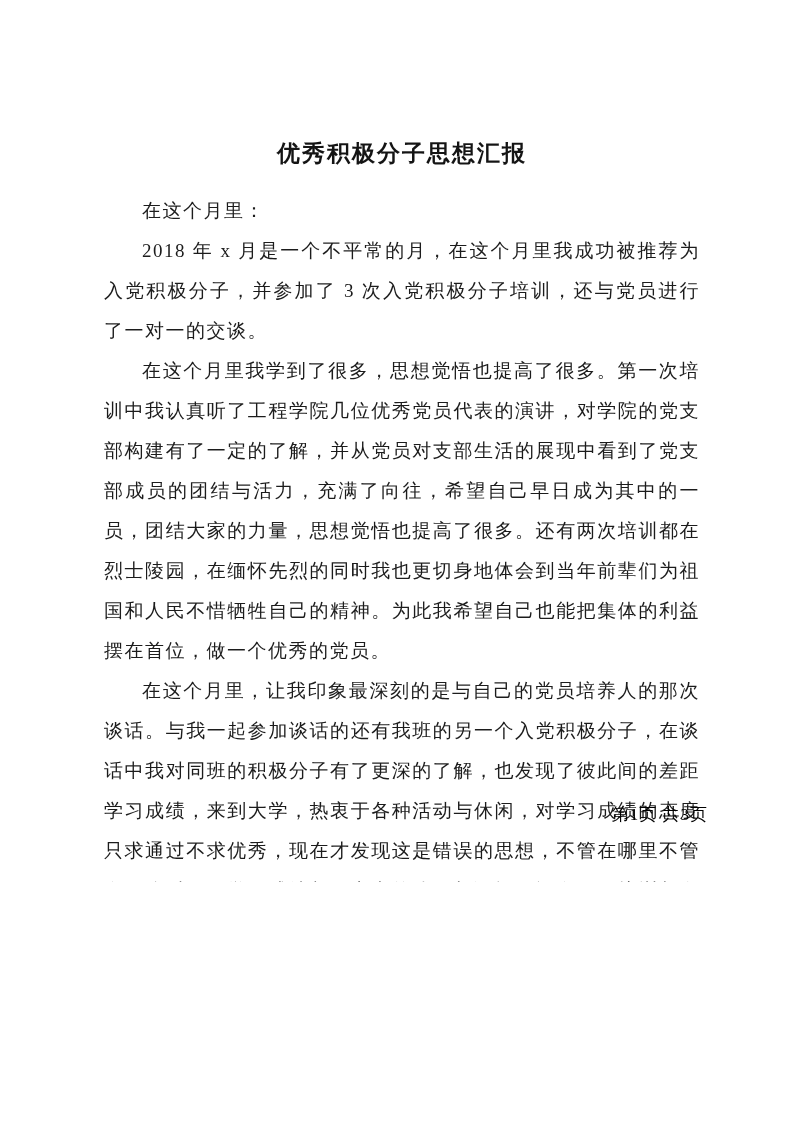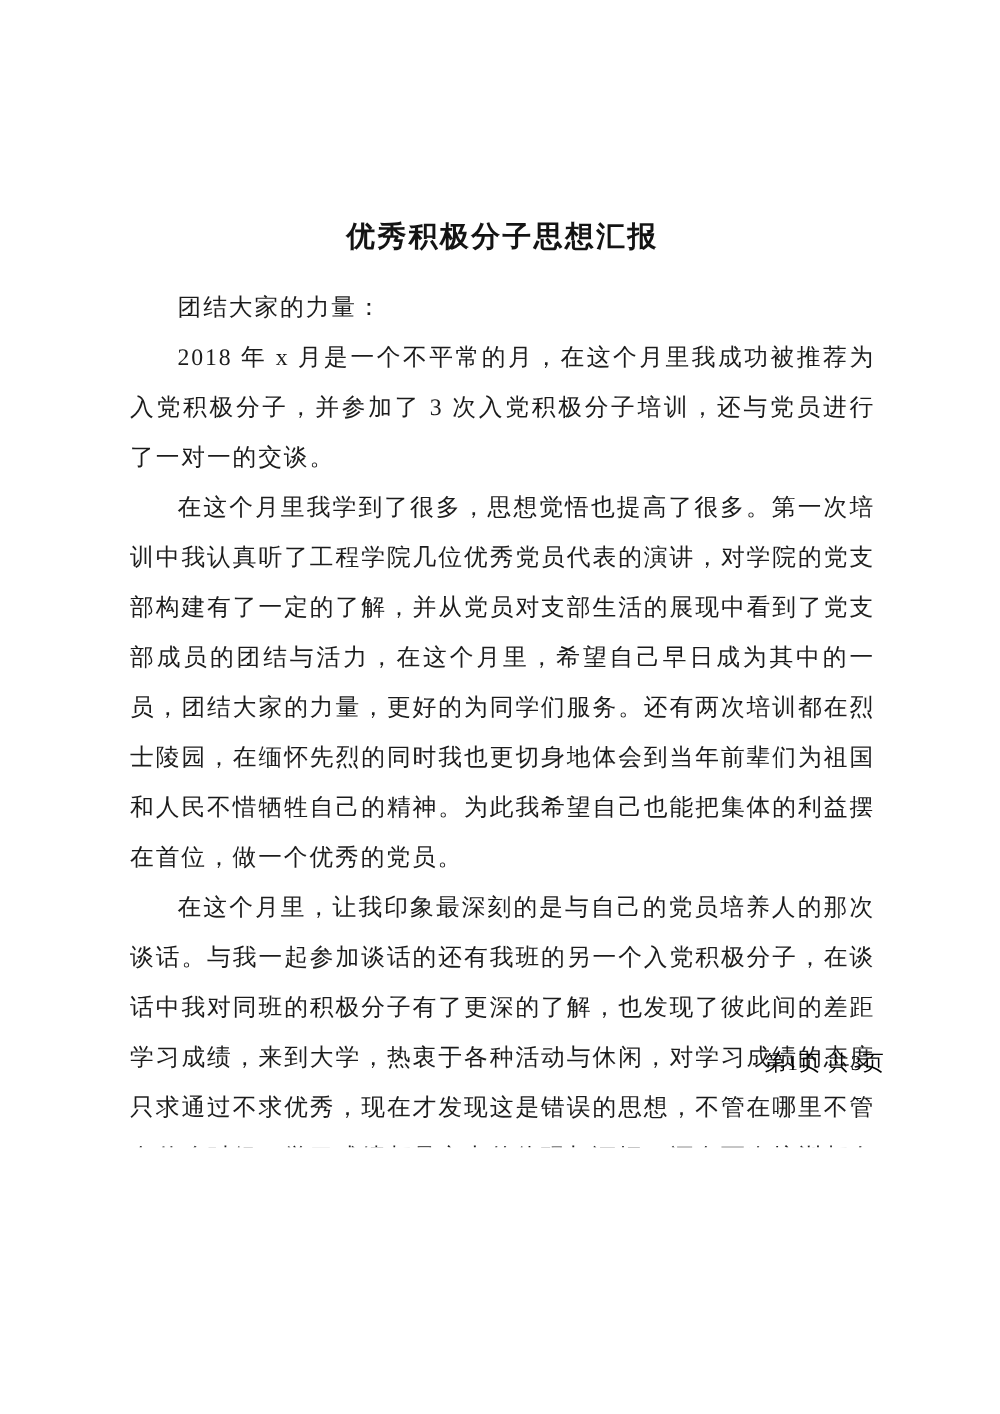--- a/index.html
+++ b/index.html
@@ -8,21 +8,20 @@
     background: #ffffff;
   }
   .page {
     position: relative;
     width: 800px;
     height: 882px;
     background: #ffffff;
     overflow: hidden;
     font-family: "Liberation Serif", "DejaVu Serif", serif;
     color: #1c1c1c;
-    margin-top: 36px;
   }
   .content {
     position: absolute;
     left: 104px;
     right: 100px;
     top: 138px;
   }
   .doc-title {
     font-size: 23px;
     font-weight: bold;
@@ -48,19 +47,19 @@
     letter-spacing: 1px;
     color: #000000;
   }
 </style>
 </head>
 <body>
 
 <div class="page">
   <div class="content">
     <h1 class="doc-title">优秀积极分子思想汇报</h1>
-    <p class="doc-para">团结大家的力量：</p>
+    <p class="doc-para">在这个月里：</p>
     <p class="doc-para">2018 年 x 月是一个不平常的月，在这个月里我成功被推荐为入党积极分子，并参加了 3 次入党积极分子培训，还与党员进行了一对一的交谈。</p>
-    <p class="doc-para">在这个月里我学到了很多，思想觉悟也提高了很多。第一次培训中我认真听了工程学院几位优秀党员代表的演讲，对学院的党支部构建有了一定的了解，并从党员对支部生活的展现中看到了党支部成员的团结与活力，在这个月里，希望自己早日成为其中的一员，团结大家的力量，更好的为同学们服务。还有两次培训都在烈士陵园，在缅怀先烈的同时我也更切身地体会到当年前辈们为祖国和人民不惜牺牲自己的精神。为此我希望自己也能把集体的利益摆在首位，做一个优秀的党员。</p>
+    <p class="doc-para">在这个月里我学到了很多，思想觉悟也提高了很多。第一次培训中我认真听了工程学院几位优秀党员代表的演讲，对学院的党支部构建有了一定的了解，并从党员对支部生活的展现中看到了党支部成员的团结与活力，充满了向往，希望自己早日成为其中的一员，团结大家的力量，思想觉悟也提高了很多。还有两次培训都在烈士陵园，在缅怀先烈的同时我也更切身地体会到当年前辈们为祖国和人民不惜牺牲自己的精神。为此我希望自己也能把集体的利益摆在首位，做一个优秀的党员。</p>
     <p class="doc-para">在这个月里，让我印象最深刻的是与自己的党员培养人的那次谈话。与我一起参加谈话的还有我班的另一个入党积极分子，在谈话中我对同班的积极分子有了更深的了解，也发现了彼此间的差距学习成绩，来到大学，热衷于各种活动与休闲，对学习成绩的态度只求通过不求优秀，现在才发现这是错误的思想，不管在哪里不管在什么时候，学习成绩都是实力的体现与证据。还有两次培训都在烈士陵园。所以我重新把学习摆在第一位，勤奋学习，学习更多知识，提升自己的实力，更好的为身边人服务。在</p>
   </div>
   <div class="page-footer">第1页 共3页</div>
 </div>
 
 </body></html>

